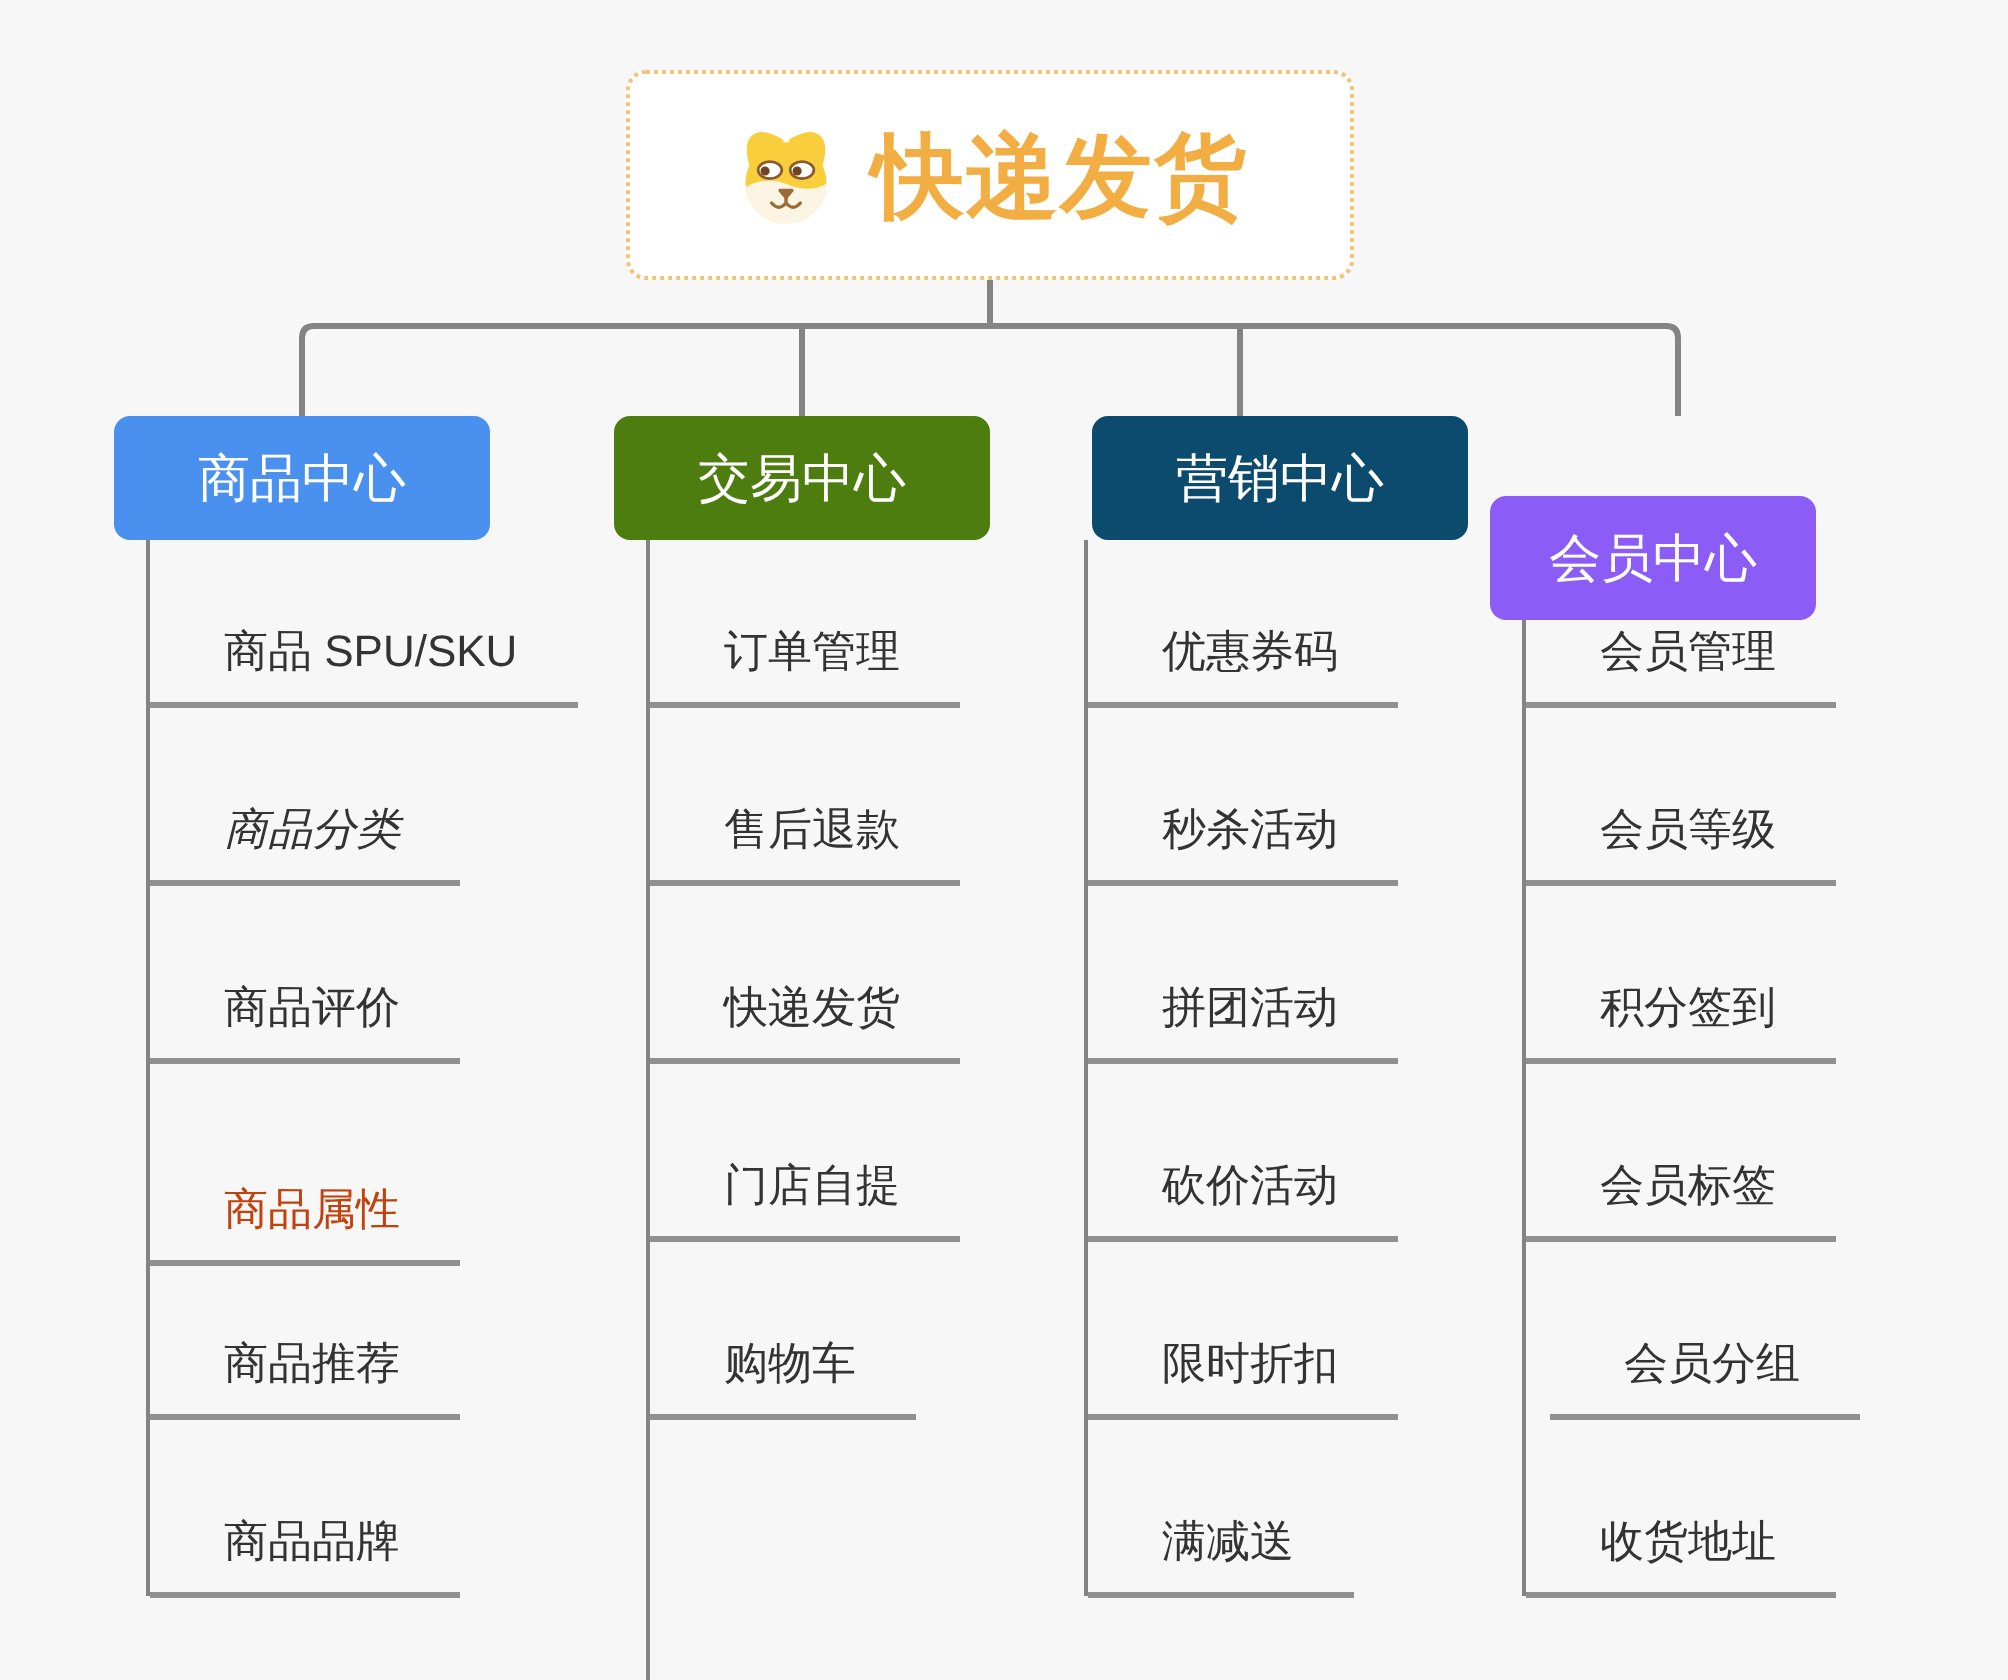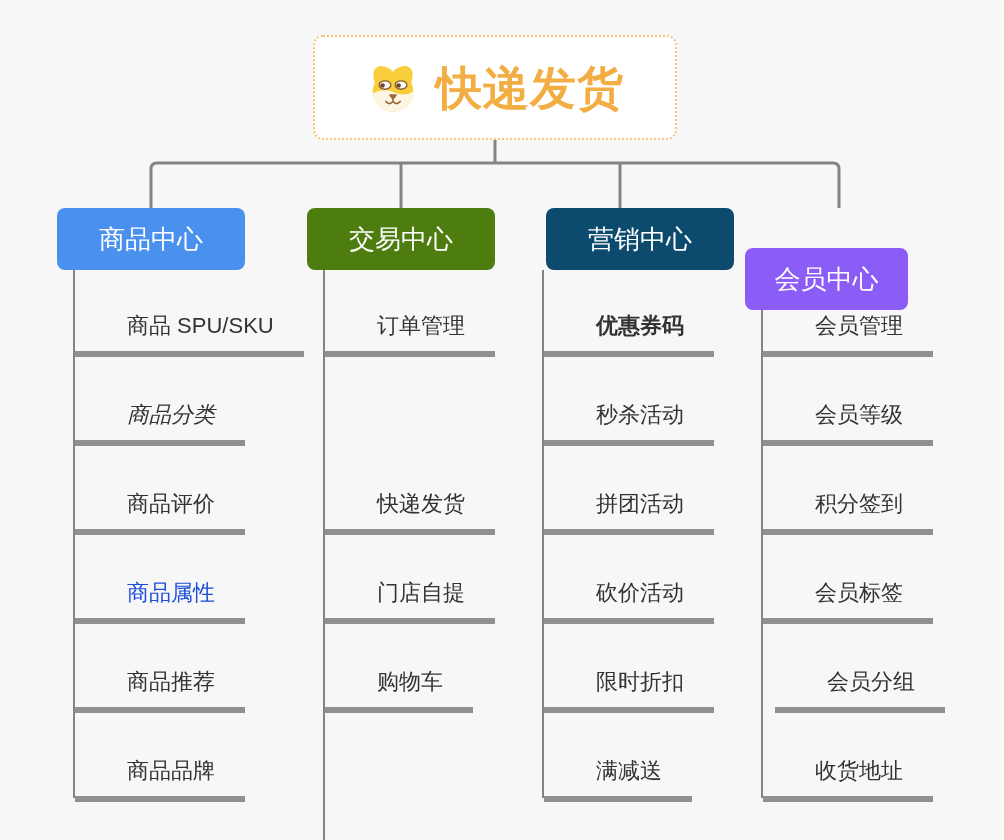--- a/index.html
+++ b/index.html
@@ -45,22 +45,22 @@
   .branch-items{
     position:absolute;
     border-left:2px solid #8e8e8e;
     z-index:1;
   }
   .sub-topic{
     position:absolute;left:0;
     white-space:nowrap;
     font-size:22px;color:#333333;
     line-height:30px;
-    padding:0 30px 10px 52px;
-    border-bottom:6px solid #a16207;
+    padding:0 30px 10px 37px;
+    border-bottom:3px solid #a16207;
     width:max-content;
   }
 </style>
 </head>
 <body>
 
 <div class="canvas">
 
   <svg class="connectors" width="1004" height="840" viewBox="0 0 1004 840">
     <path d="M495 140 L495 163" fill="none" stroke="#848484" stroke-width="3"></path>
@@ -94,44 +94,45 @@
 
   <div id="branches">
   <div class="branch">
     <div class="branch-box" style="left: 57px; top: 208px; width: 188px; height: 62px; background: rgb(74, 144, 238);">
       <span class="branch-label">商品中心</span>
     </div>
     <div class="branch-items" style="left: 73px; top: 270px; width: 220px; height: 528px; border-left-color: rgb(132, 132, 132);">
           <div class="sub-topic" style="top: 41px; border-bottom-color: rgb(144, 144, 144); color: rgb(51, 51, 51);">商品 SPU/SKU</div>
           <div class="sub-topic" style="top: 130px; border-bottom-color: rgb(144, 144, 144); color: rgb(51, 51, 51); font-style: italic;">商品分类</div>
           <div class="sub-topic" style="top: 219px; border-bottom-color: rgb(144, 144, 144); color: rgb(51, 51, 51);">商品评价</div>
-          <div class="sub-topic" style="top: 308px; border-bottom-color: rgb(144, 144, 144); color: #1d4ed8;">商品属性</div>
+          <div class="sub-topic" style="top: 320px; border-bottom-color: rgb(144, 144, 144); color: #c2410c;">商品属性</div>
           <div class="sub-topic" style="top: 397px; border-bottom-color: rgb(144, 144, 144); color: rgb(51, 51, 51);">商品推荐</div>
           <div class="sub-topic" style="top: 486px; border-bottom-color: rgb(144, 144, 144); color: rgb(51, 51, 51);">商品品牌</div>
         </div>
   </div>
 
   <div class="branch">
     <div class="branch-box" style="left: 307px; top: 208px; width: 188px; height: 62px; background: #4d7c0f;">
       <span class="branch-label">交易中心</span>
     </div>
     <div class="branch-items" style="left: 323px; top: 270px; width: 220px; height: 680px; border-left-color: rgb(132, 132, 132);">
           <div class="sub-topic" style="top: 41px; border-bottom-color: rgb(144, 144, 144); color: rgb(51, 51, 51);">订单管理</div>
+          <div class="sub-topic" style="top: 130px; border-bottom-color: rgb(144, 144, 144); color: rgb(51, 51, 51);">售后退款</div>
           <div class="sub-topic" style="top: 219px; border-bottom-color: rgb(144, 144, 144); color: rgb(51, 51, 51);">快递发货</div>
           <div class="sub-topic" style="top: 308px; border-bottom-color: rgb(144, 144, 144); color: rgb(51, 51, 51);">门店自提</div>
           <div class="sub-topic" style="top: 397px; border-bottom-color: rgb(144, 144, 144); color: rgb(51, 51, 51);">购物车</div>
         </div>
   </div>
 
   <div class="branch">
     <div class="branch-box" style="left: 526px; top: 208px; width: 188px; height: 62px; background: #0c4a6e; margin-left: 20px;">
       <span class="branch-label">营销中心</span>
     </div>
     <div class="branch-items" style="left: 542px; top: 270px; width: 220px; height: 528px; border-left-color: rgb(132, 132, 132);">
-          <div class="sub-topic" style="top: 41px; border-bottom-color: rgb(144, 144, 144); color: rgb(51, 51, 51); font-weight: bold;">优惠券码</div>
+          <div class="sub-topic" style="top: 41px; border-bottom-color: rgb(144, 144, 144); color: rgb(51, 51, 51);">优惠券码</div>
           <div class="sub-topic" style="top: 130px; border-bottom-color: rgb(144, 144, 144); color: rgb(51, 51, 51);">秒杀活动</div>
           <div class="sub-topic" style="top: 219px; border-bottom-color: rgb(144, 144, 144); color: rgb(51, 51, 51);">拼团活动</div>
           <div class="sub-topic" style="top: 308px; border-bottom-color: rgb(144, 144, 144); color: rgb(51, 51, 51);">砍价活动</div>
           <div class="sub-topic" style="top: 397px; border-bottom-color: rgb(144, 144, 144); color: rgb(51, 51, 51);">限时折扣</div>
           <div class="sub-topic" style="top: 486px; border-bottom-color: rgb(144, 144, 144); color: rgb(51, 51, 51);">满减送</div>
         </div>
   </div>
 
   <div class="branch">
     <div class="branch-box" style="left: 745px; top: 208px; width: 163px; height: 62px; background: #8b5cf6; margin-top: 40px;">

